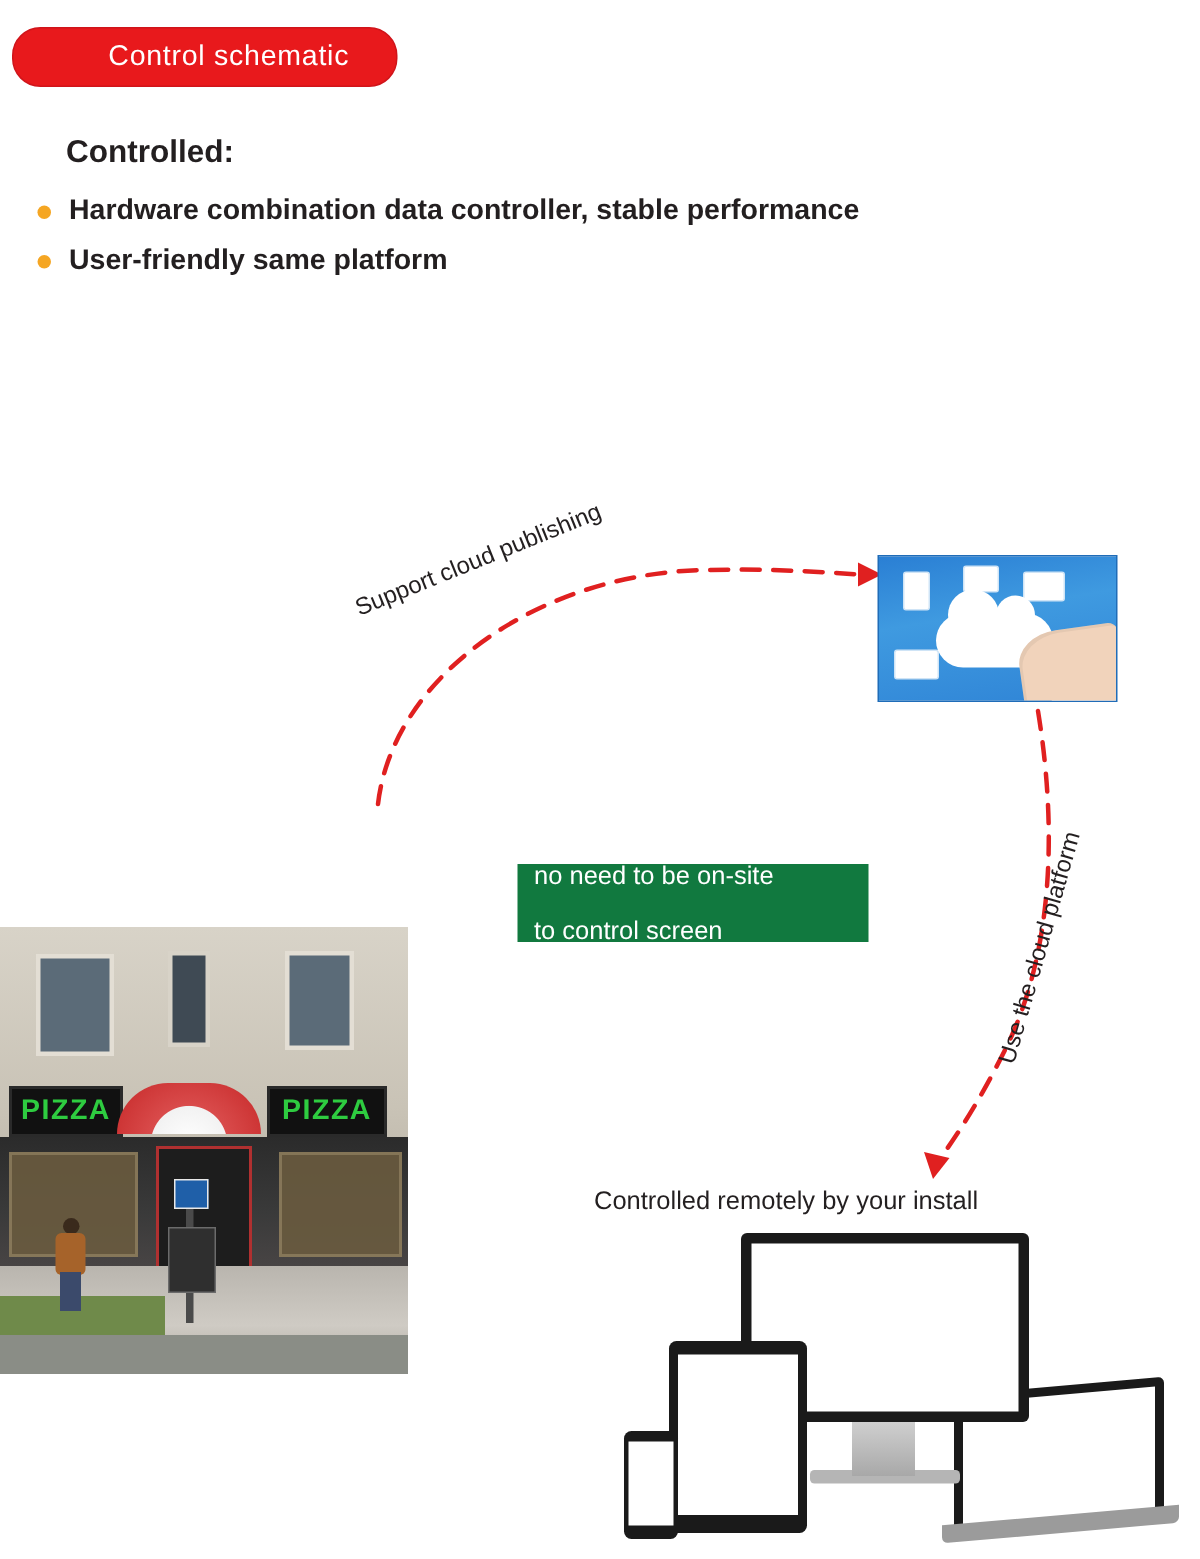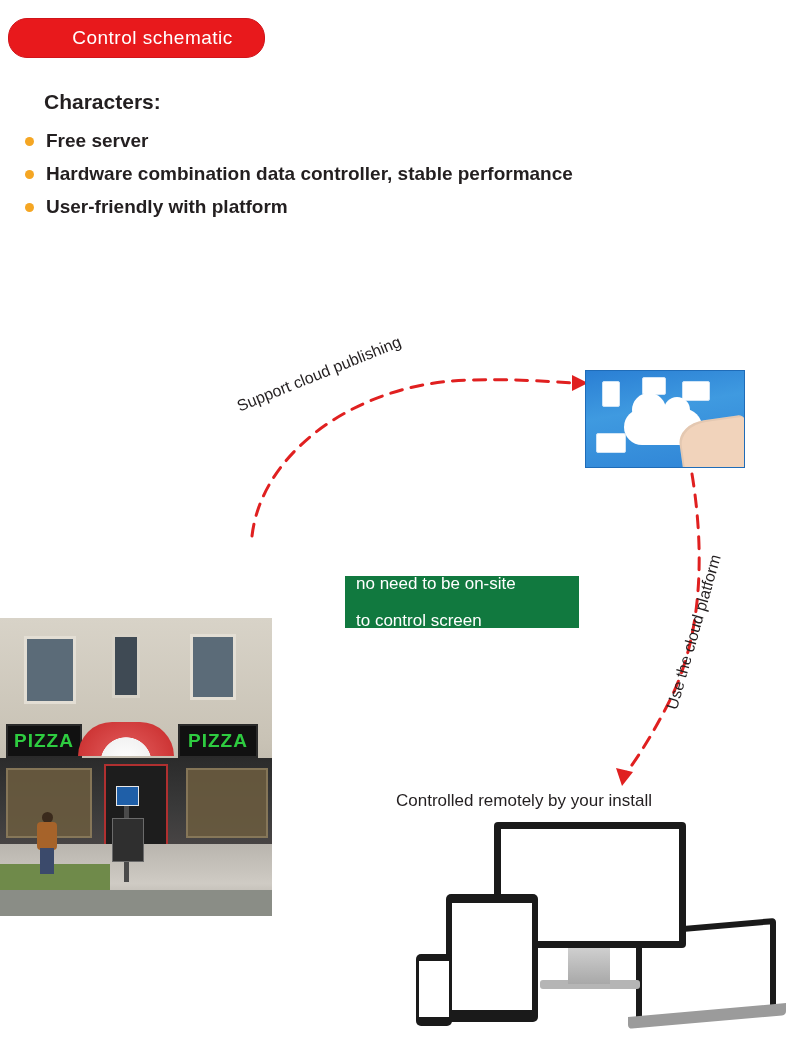--- a/index.html
+++ b/index.html
@@ -341,34 +341,30 @@
     background: #9b9b9b; border-radius: 0 0 4px 4px; transform: skewY(-5deg);
   }
 </style>
 </head>
 <body>
 
 <div class="title-pill">
   <span class="title-text">Control  schematic</span>
 </div>
 
-<div class="characters-heading">Characters:</div>
+<div class="characters-heading">Controlled:</div>
 
 <ul class="bullet-list">
-  <li>
-    <span class="dot"></span>
-    <span>Free server</span>
-  </li>
   <li>
     <span class="dot"></span>
     <span>Hardware combination data controller, stable performance</span>
   </li>
   <li>
     <span class="dot"></span>
-    <span>User-friendly with platform</span>
+    <span>User-friendly same platform</span>
   </li>
 </ul>
 
 <svg class="arcs" viewBox="0 0 800 1039">
   <path d="M252 536 C 262 450, 360 382, 470 380 C 510 379, 545 381, 572 383" fill="none" stroke="#e02020" stroke-width="3" stroke-dasharray="12 9" stroke-linecap="round"></path>
   <polygon points="572,375 588,383 572,391" fill="#e02020"></polygon>
 
   <path d="M692 474 C 706 560, 700 640, 670 700 C 652 736, 636 760, 624 776" fill="none" stroke="#e02020" stroke-width="3" stroke-dasharray="12 9" stroke-linecap="round"></path>
   <polygon points="616,768 622,786 633,772" fill="#e02020"></polygon>
 </svg>

